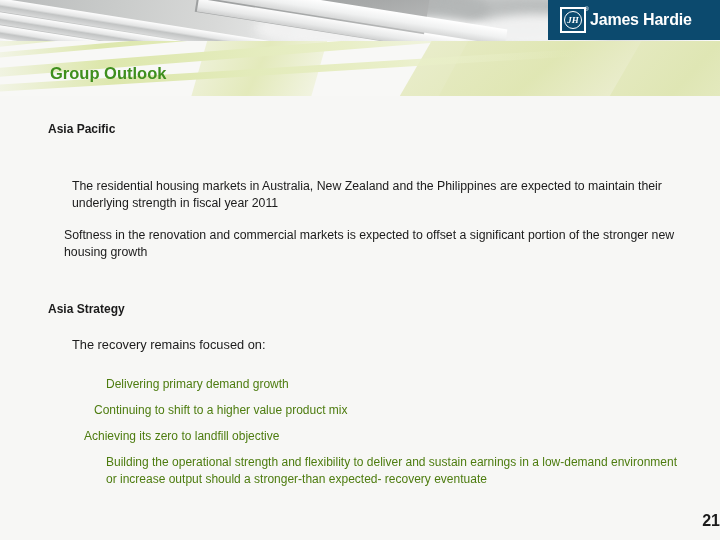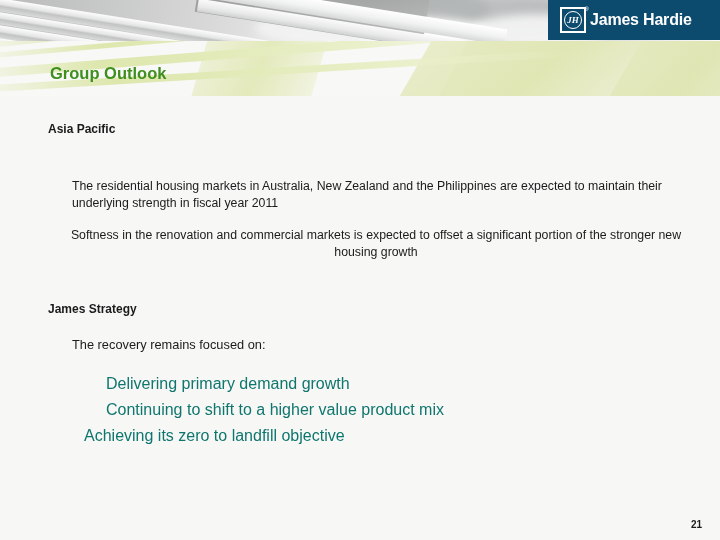--- a/index.html
+++ b/index.html
@@ -217,29 +217,29 @@
   .sq-gray {
     width: 6px; height: 6px;
     background: #a6a6a6;
   }
   .bullet-text {
     font-size: 12.3px;
     color: #1b1b1b;
     line-height: 16.5px;
   }
   .sub-bullet-text {
+    font-size: 12px;
+    color: #4d7c0f;
+    line-height: 16.5px;
+  }
+  .page-number {
+    position: absolute;
+    right: 0;
+    bottom: 10px;
     font-size: 16px;
-    color: #0f766e;
-    line-height: 16.5px;
-  }
-  .page-number {
-    position: absolute;
-    right: 18px;
-    bottom: 10px;
-    font-size: 10px;
     font-weight: bold;
     color: #1b1b1b;
   }
 </style>
 </head>
 <body>
 
 <div class="slide">
 
   <div class="banner">
@@ -286,42 +286,46 @@
 
     <div class="section-heading" style="top:26px;">Asia Pacific</div>
 
     <div class="bullet-row" style="left:48px; top:63px; width:632px;margin-top:19px;">
       <span class="bullet-mark"><span class="sq-green"></span></span>
       <span class="bullet-text" style="margin-left:24px;">The residential housing markets in Australia, New Zealand and the Philippines are expected to maintain their underlying strength in fiscal year 2011</span>
     </div>
 
     <div class="bullet-row" style="left:48px; top:131px; width:640px;">
       <span class="bullet-mark"><span class="sq-green"></span></span>
-      <span class="bullet-text" style="margin-left:16px;text-align:center;">Softness in the renovation and commercial markets is expected to offset a significant portion of the stronger new housing growth</span>
-    </div>
-
-    <div class="section-heading" style="top:206px;">James Strategy</div>
+      <span class="bullet-text" style="margin-left:16px;">Softness in the renovation and commercial markets is expected to offset a significant portion of the stronger new housing growth</span>
+    </div>
+
+    <div class="section-heading" style="top:206px;">Asia Strategy</div>
 
     <div class="bullet-row" style="left:48px; top:241px; width:600px;">
       <span class="bullet-mark"><span class="sq-green"></span></span>
       <span class="bullet-text" style="margin-left:24px; font-size:12.8px;">The recovery remains focused on:</span>
     </div>
 
     <div class="bullet-row" style="left:84px; top:280px; width:560px;">
       <span class="bullet-mark"><span class="sq-gray"></span></span>
       <span class="sub-bullet-text" style="margin-left:22px;">Delivering primary demand growth</span>
     </div>
 
     <div class="bullet-row" style="left:84px; top:306px; width:560px;">
       <span class="bullet-mark"><span class="sq-gray"></span></span>
-      <span class="sub-bullet-text" style="margin-left:22px;">Continuing to shift to a higher value product mix</span>
+      <span class="sub-bullet-text" style="margin-left:10px;">Continuing to shift to a higher value product mix</span>
     </div>
 
     <div class="bullet-row" style="left:84px; top:332px; width:560px;">
       <span class="bullet-mark"><span class="sq-gray"></span></span>
       <span class="sub-bullet-text" style="">Achieving its zero to landfill objective</span>
     </div>
 
+    <div class="bullet-row" style="left:84px; top:358px; width:596px;">
+      <span class="bullet-mark"><span class="sq-gray"></span></span>
+      <span class="sub-bullet-text" style="margin-left:22px;">Building the operational strength and flexibility to deliver and sustain earnings in a low-demand environment or increase output should a stronger-than expected- recovery eventuate</span>
+    </div>
 
   </div>
 
   <div class="page-number">21</div>
 </div>
 
 </body></html>

